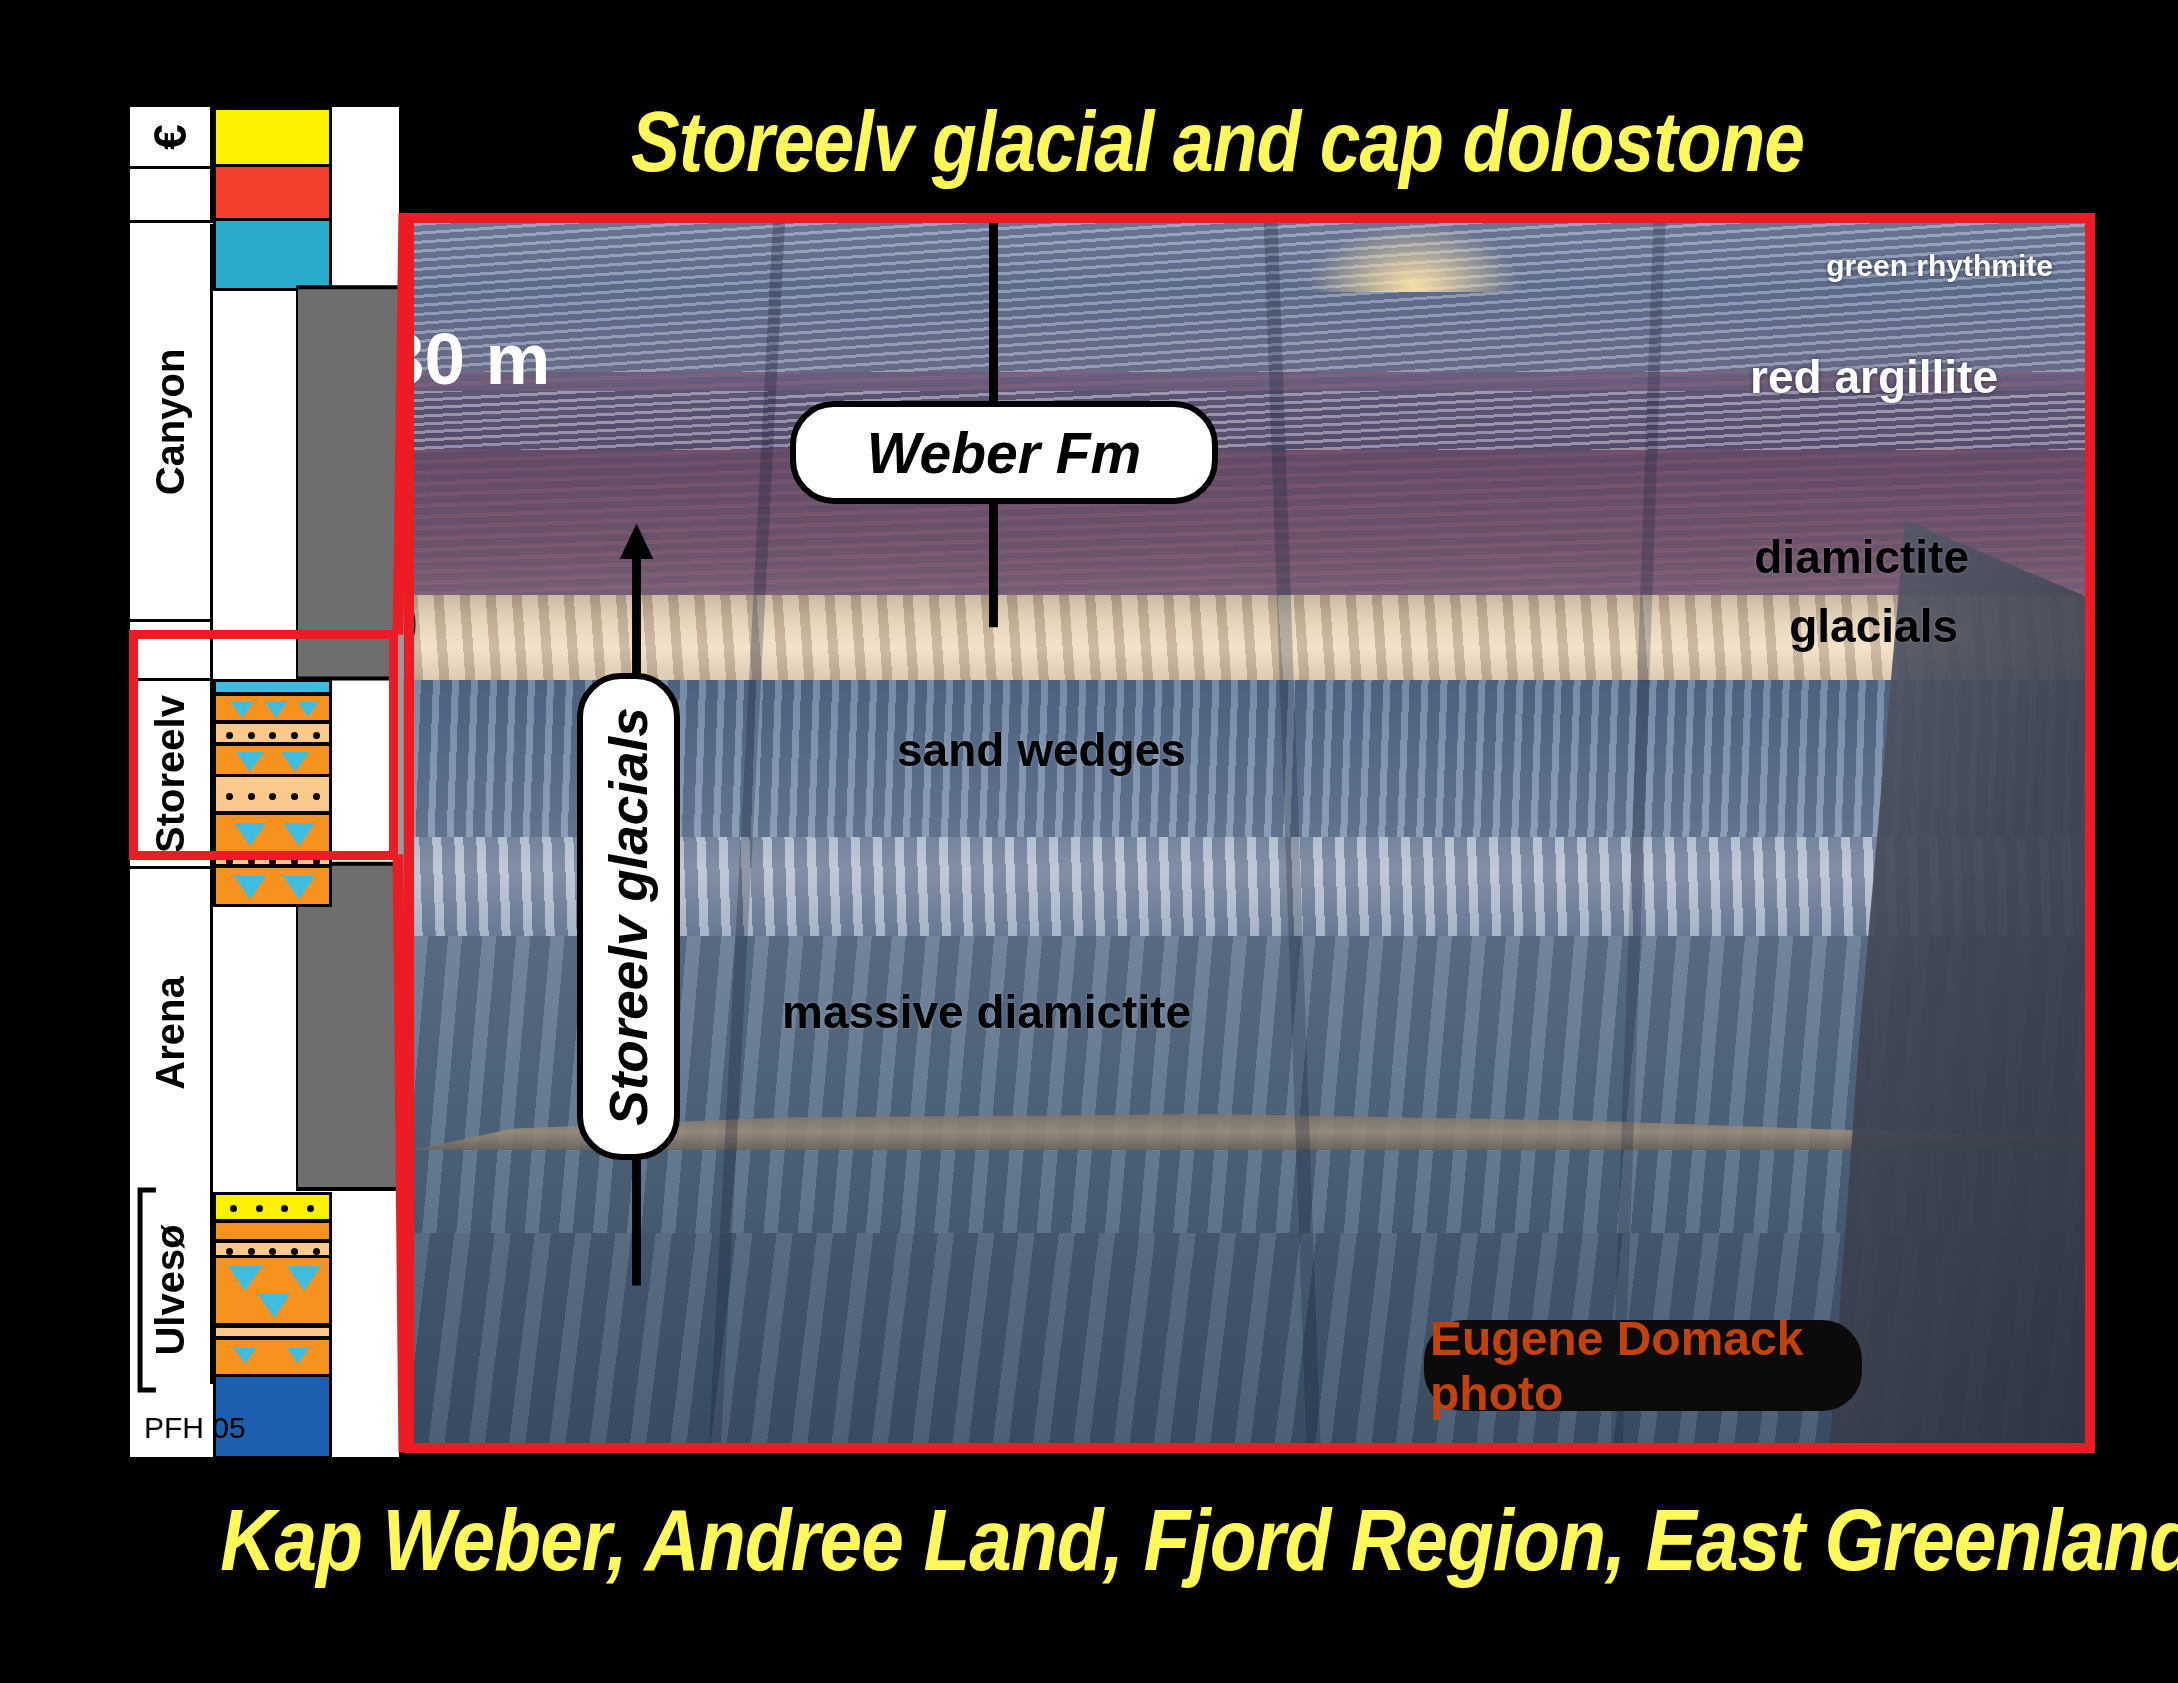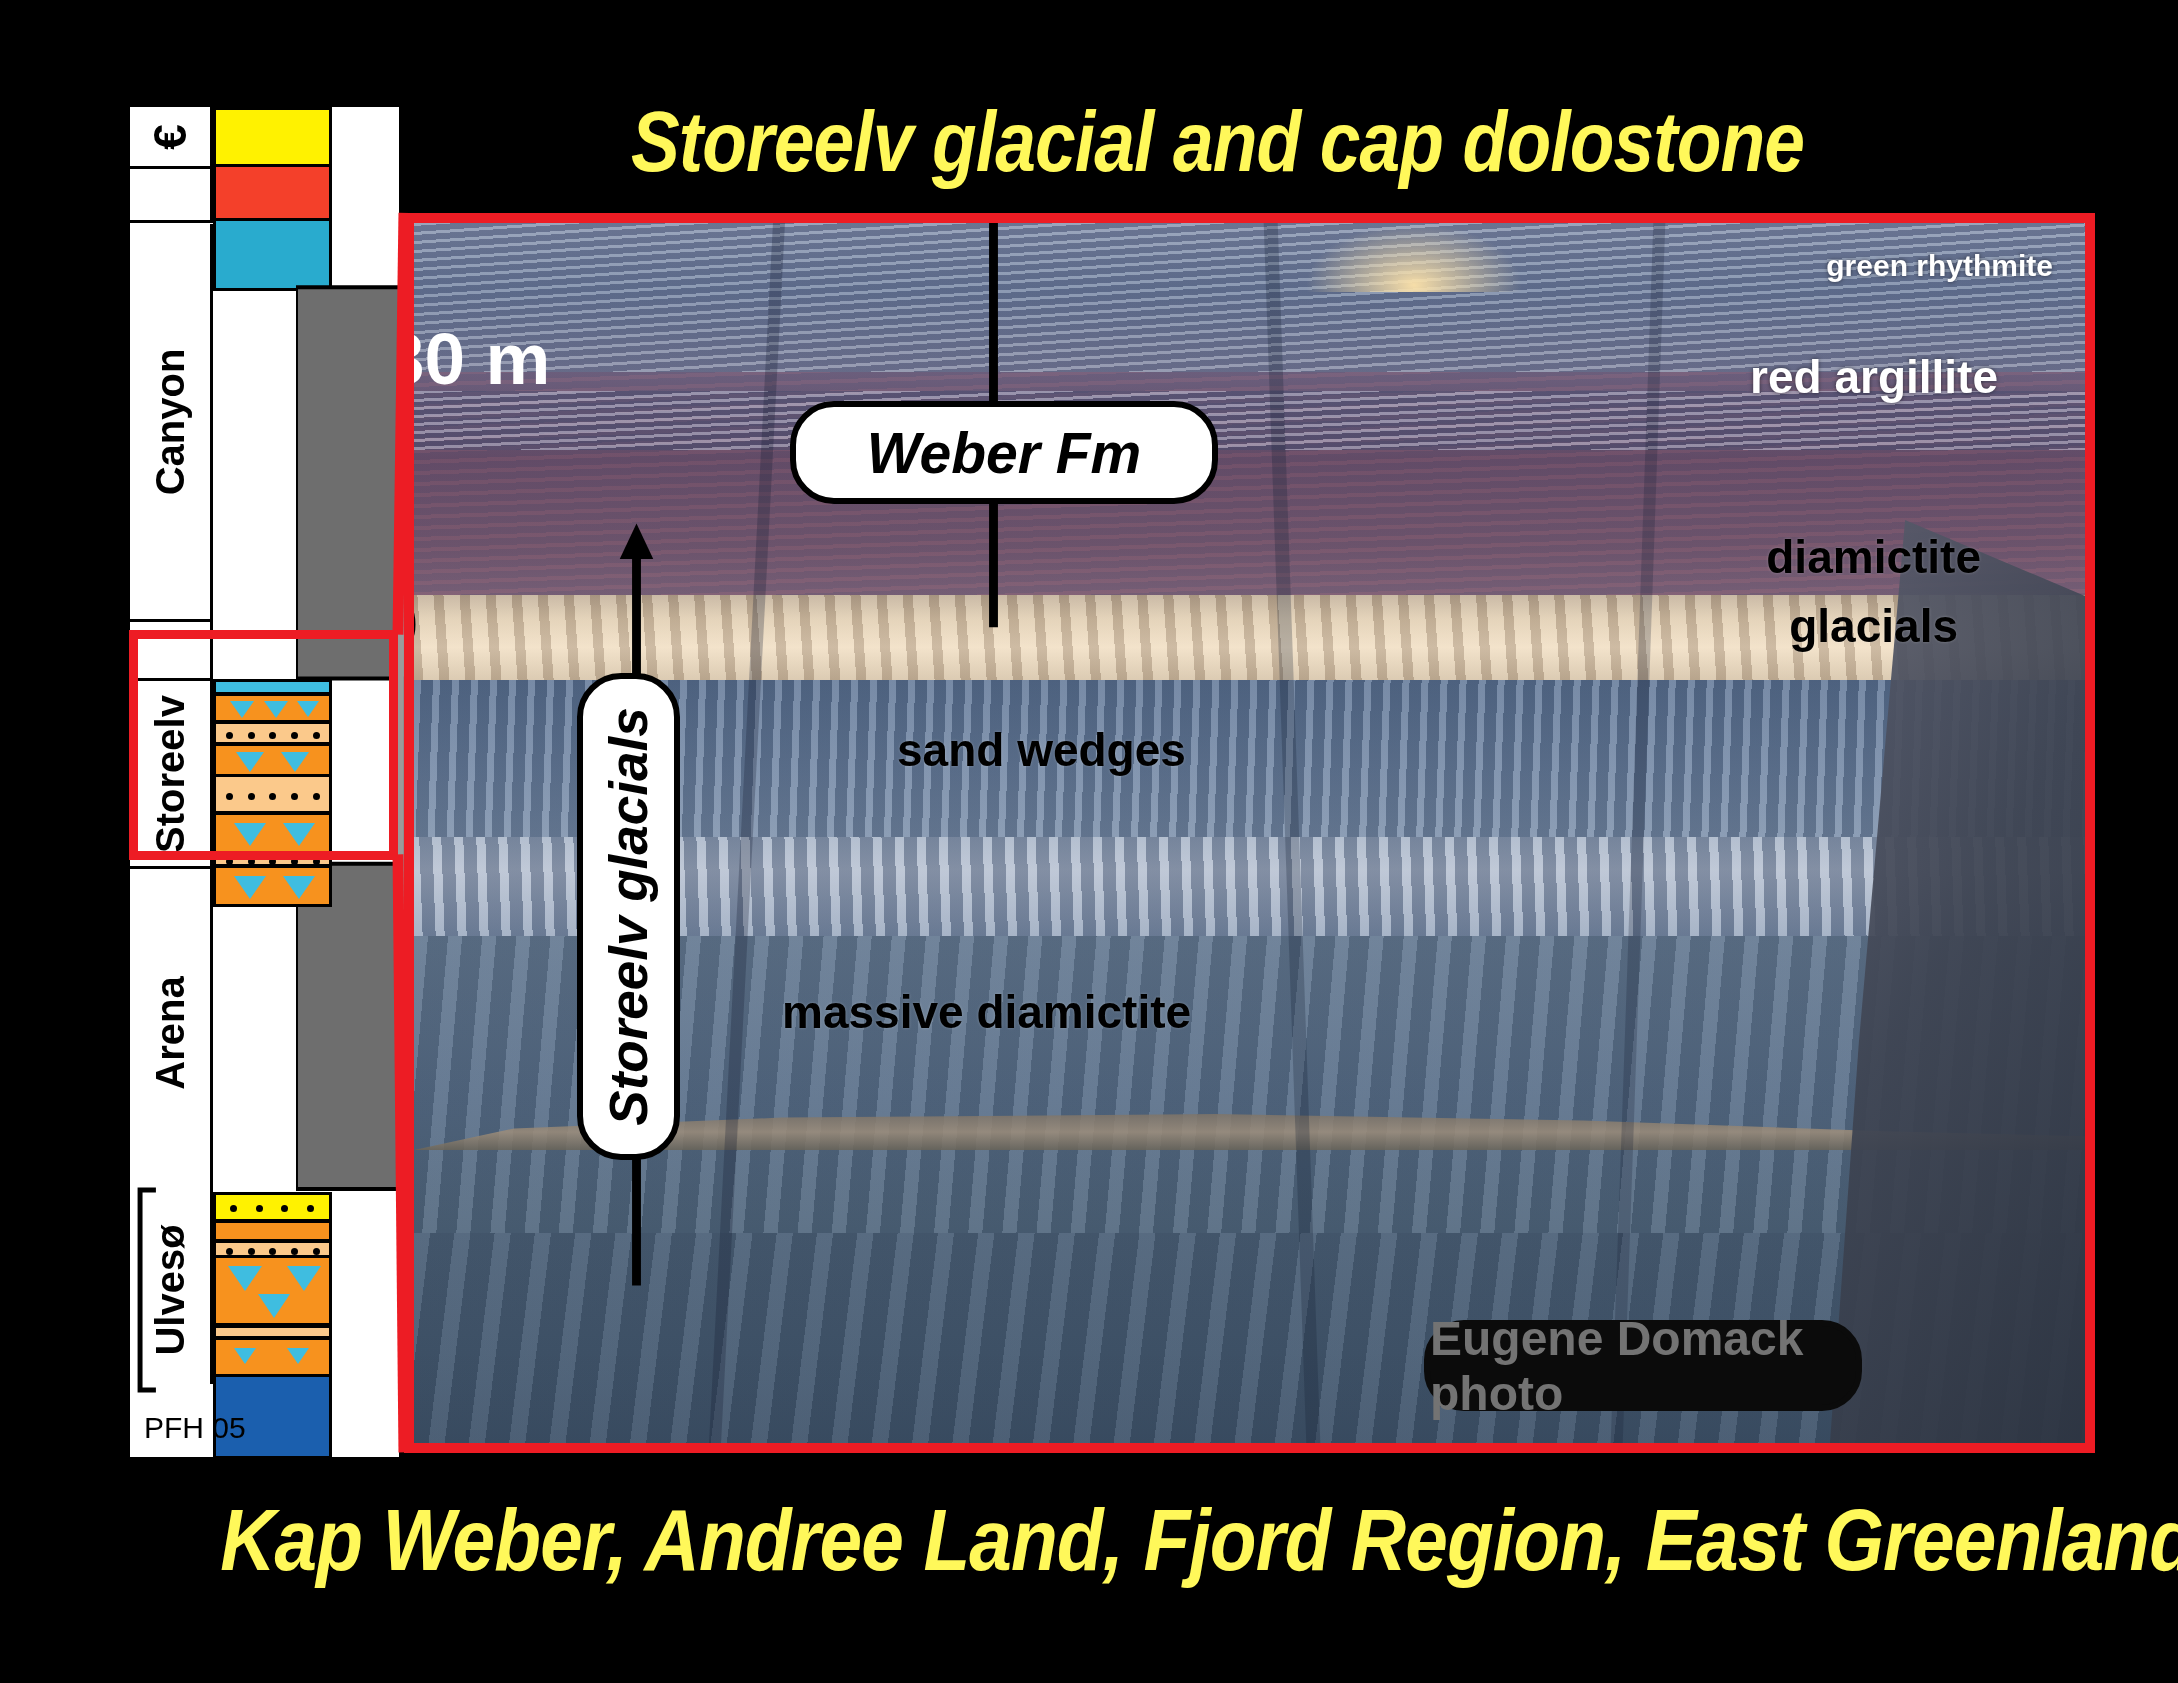--- a/index.html
+++ b/index.html
@@ -84,21 +84,21 @@
   .ann{position:absolute;font-weight:bold;white-space:nowrap;
        font-family:"Liberation Sans",sans-serif;z-index:18;}
   .ann.w{color:#fff;text-shadow:0 0 4px rgba(0,0,0,.55);}
   .ann.b{color:#000;text-shadow:0 0 3px rgba(255,255,255,.25);}
 
   
   .pill{position:absolute;background:#fff;border:6px solid #000;
         border-radius:44px;display:flex;align-items:center;
         justify-content:center;font-weight:bold;font-style:italic;
         color:#000;z-index:20;font-family:"Liberation Sans",sans-serif;}
-  .pill.dark{background:#0b0b0b;border-color:#0b0b0b;color:#737373;font-style:normal;}
+  .pill.dark{background:#0b0b0b;border-color:#0b0b0b;color:#c2410c;font-style:normal;}
   .pill.vert span{transform:rotate(-90deg);white-space:nowrap;display:block;}
   .sb-label{position:absolute;color:#fff;font-weight:bold;
             font-family:"Liberation Sans",sans-serif;z-index:19;}
   .sb-label.zero{color:#000;}
 
   
   .arrow-svg{position:absolute;z-index:17;}
 </style>
 </head>
 <body>
@@ -317,21 +317,21 @@
   </div>
   <div class="pill vert" style="left:163px;top:450px;width:91px;height:475px;font-size:53px;">
     <span>Storeelv glacials</span>
   </div>
   <div class="pill dark" style="left:1010px;top:1097px;width:426px;height:79px;font-size:48px;border-radius:40px;">
     <span>Eugene Domack photo</span>
   </div>
 
   <div class="ann w" style="right:32px;top:26px;font-size:30px;">green rhythmite</div>
   <div class="ann w" style="right:87px;top:127px;font-size:46px;">red argillite</div>
-  <div class="ann b" style="right:104px;top:307px;font-size:46px;">diamictite</div>
+  <div class="ann b" style="right:116px;top:307px;font-size:46px;">diamictite</div>
   <div class="ann b" style="right:127px;top:376px;font-size:46px;">glacials</div>
 
   <div class="ann b" style="left:368px;top:762px;font-size:46px;">massive diamictite</div>
   <div class="ann b" style="left:483px;top:500px;font-size:46px;">sand wedges</div>
 </div>
 
 <div id="title-bottom">Kap Weber, Andree Land, Fjord Region, East Greenland</div>
 
 
 </body></html>

